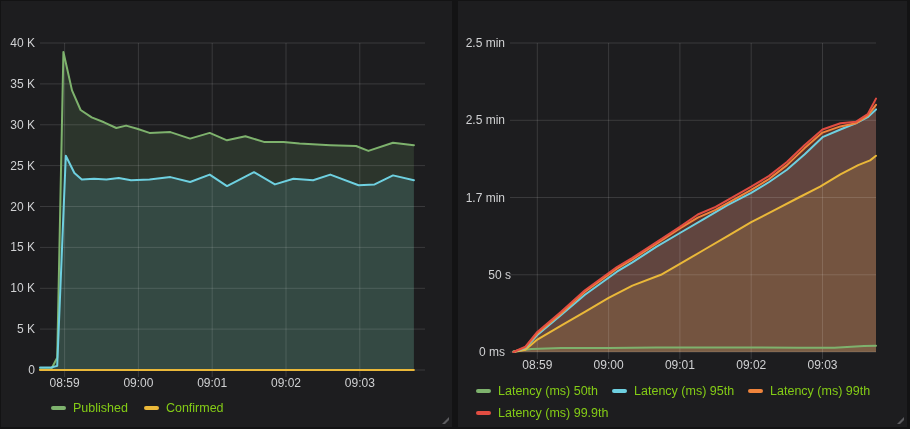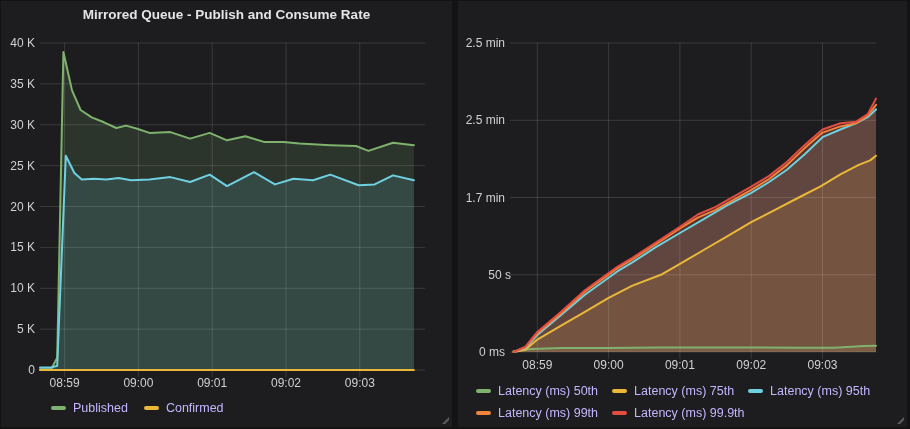--- a/index.html
+++ b/index.html
@@ -11,34 +11,33 @@
   .panel-title{position:absolute;top:0;left:0;right:0;height:28px;line-height:28px;
         text-align:center;font-size:13.5px;font-weight:700;color:#e3e4e6;margin:0;cursor:pointer;}
   .plot-svg{position:absolute;overflow:visible;}
   .tick-label{position:absolute;font-size:12px;color:#d0d1d3;}
   .y-tick{text-align:right;}
   .x-tick{text-align:center;}
   .legend{position:absolute;display:flex;align-items:center;column-gap:16px;row-gap:3px;}
   .legend.wrap{flex-wrap:wrap;column-gap:14px;}
   .legend-item{display:flex;align-items:center;height:19px;cursor:pointer;white-space:nowrap;}
   .legend-swatch{display:inline-block;width:15px;height:4px;border-radius:2px;margin-right:7px;}
-  .legend-label{font-size:12.5px;color:#c4b5fd;}
+  .legend-label{font-size:12.5px;color:#84cc16;}
   .grip{position:absolute;right:3px;bottom:3px;width:8px;height:8px;cursor:nwse-resize;}
   .grip:before{content:"";position:absolute;right:0;bottom:0;width:0;height:0;
         border-left:7px solid transparent;border-bottom:7px solid #5d5d60;}
   .grip:after{content:"";position:absolute;right:0;bottom:0;width:0;height:0;
         border-left:4px solid transparent;border-bottom:4px solid #1d1d1f;}
 </style>
 </head>
 <body>
 
 <div class="page">
 
   <section class="panel p0">
-    <h2 class="panel-title">Mirrored Queue - Publish and Consume Rate</h2>
     <svg class="plot-svg" id="chart-0" width="385" height="327" style="left: 39px; top: 42px;">
         <path d="M0.0,327.0 L0.0,326.2 L11.1,326.2 L17.2,314.7 L23.4,9.0 L32.0,47.4 L40.6,67.0 L51.7,74.4 L64.0,79.3 L76.3,85.0 L86.1,82.6 L97.2,85.8 L109.5,89.9 L130.4,89.1 L150.1,95.6 L169.7,89.9 L187.0,97.3 L205.4,93.2 L223.9,98.9 L243.5,98.9 L259.5,100.6 L290.3,102.2 L316.1,103.0 L328.4,107.9 L353.0,99.7 L373.9,102.2 L373.9,327.0 Z" fill="#7eb26d" fill-opacity="0.16" stroke="none"></path>
         <path d="M0.0,327.0 L0.0,324.5 L11.1,324.5 L17.2,322.9 L25.8,112.8 L34.4,130.0 L41.8,136.5 L54.1,135.7 L66.4,136.5 L78.7,134.9 L91.0,137.3 L109.5,136.5 L130.4,134.1 L150.1,139.0 L169.7,131.6 L187.0,143.1 L214.0,129.2 L234.9,141.4 L253.4,135.7 L273.1,137.3 L290.3,131.6 L318.6,142.2 L334.6,141.4 L353.0,132.4 L373.9,137.3 L373.9,327.0 Z" fill="#6ed0e0" fill-opacity="0.13" stroke="none"></path>
         <line x1="0" x2="385" y1="0.0" y2="0.0" stroke="rgba(255,255,255,0.13)" stroke-width="1"></line>
         <line x1="0" x2="385" y1="40.9" y2="40.9" stroke="rgba(255,255,255,0.13)" stroke-width="1"></line>
         <line x1="0" x2="385" y1="81.8" y2="81.8" stroke="rgba(255,255,255,0.13)" stroke-width="1"></line>
         <line x1="0" x2="385" y1="122.6" y2="122.6" stroke="rgba(255,255,255,0.13)" stroke-width="1"></line>
         <line x1="0" x2="385" y1="163.5" y2="163.5" stroke="rgba(255,255,255,0.13)" stroke-width="1"></line>
         <line x1="0" x2="385" y1="204.4" y2="204.4" stroke="rgba(255,255,255,0.13)" stroke-width="1"></line>
         <line x1="0" x2="385" y1="245.3" y2="245.3" stroke="rgba(255,255,255,0.13)" stroke-width="1"></line>
@@ -116,24 +115,20 @@
         <span class="tick-label x-tick" style="left: 191.929px; top: 357px; width: 60px;">09:01</span>
         <span class="tick-label x-tick" style="left: 263.227px; top: 357px; width: 60px;">09:02</span>
         <span class="tick-label x-tick" style="left: 334.526px; top: 357px; width: 60px;">09:03</span>
       </div>
     <div class="legend wrap" id="legend-1" style="left:18px;top:380px;width:420px;">
         <span class="legend-item">
           <span class="legend-swatch" style="background: rgb(126, 178, 109);"></span>
           <span class="legend-label">Latency (ms) 50th</span>
         </span>
         <span class="legend-item">
-          <span class="legend-swatch" style="background: rgb(234, 184, 57);"></span>
-          <span class="legend-label">Latency (ms) 75th</span>
-        </span>
-        <span class="legend-item">
           <span class="legend-swatch" style="background: rgb(110, 208, 224);"></span>
           <span class="legend-label">Latency (ms) 95th</span>
         </span>
         <span class="legend-item">
           <span class="legend-swatch" style="background: rgb(239, 132, 60);"></span>
           <span class="legend-label">Latency (ms) 99th</span>
         </span>
         <span class="legend-item">
           <span class="legend-swatch" style="background: rgb(226, 77, 66);"></span>
           <span class="legend-label">Latency (ms) 99.9th</span>

